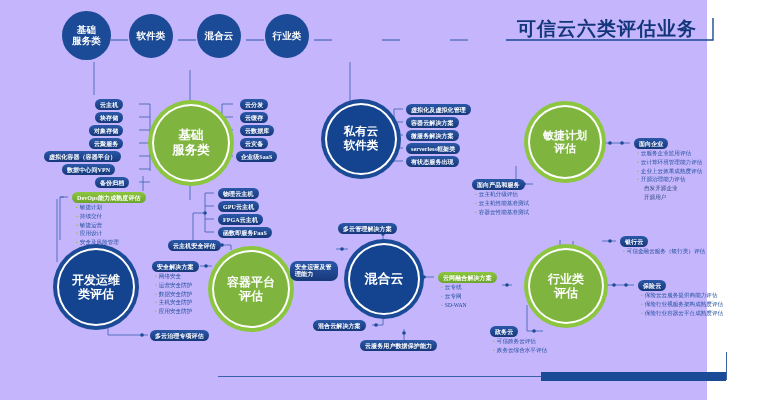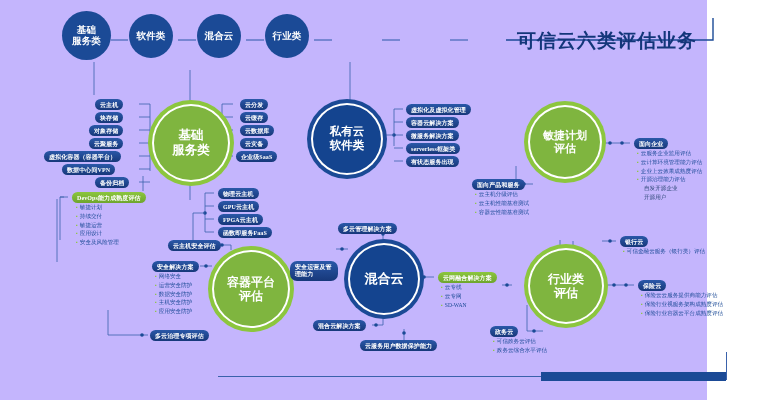--- a/index.html
+++ b/index.html
@@ -37,21 +37,20 @@
   
   .blist{position:absolute;font-size:5.6px;line-height:1.55;white-space:nowrap;}
   .blist .li{color:#1b4a96;}
   .blist .li::before{content:"\25AA";color:#8cc63e;font-size:5px;margin-right:2px;}
   .blist .sub{color:#24406f;padding-left:7px;}
 
   
   .title{
     position:absolute;color:#13367a;font-weight:bold;font-size:19px;letter-spacing:1px;
     white-space:nowrap;
-    margin-top:12px;
   }
   .decobar{position:absolute;background:#1b4a96;}
   .thinline{position:absolute;background:#3a62ab;}
 </style>
 </head>
 <body>
 
 <div id="stage">
 
   <svg class="wires" viewBox="0 0 761 400">
@@ -182,34 +181,40 @@
 
   <div class="title" style="left:517px;top:16px;">可信云六类评估业务</div>
 
   <div class="hub green" style="left:152px;top:104px;width:78px;height:78px;font-size:12.5px;">
     <div class="inner">
       <span class="t">基础</span>
       <span class="t">服务类</span>
     </div>
   </div>
 
-  <div class="hub blue" style="left:311px;top:103px;width:72px;height:72px;font-size:11.5px;">
+  <div class="hub blue" style="left:325px;top:103px;width:72px;height:72px;font-size:11.5px;">
     <div class="inner">
       <span class="t">私有云</span>
       <span class="t">软件类</span>
     </div>
   </div>
 
   <div class="hub green" style="left:528px;top:105px;width:74px;height:74px;font-size:11px;">
     <div class="inner">
       <span class="t">敏捷计划</span>
       <span class="t">评估</span>
     </div>
   </div>
 
+  <div class="hub blue" style="left:57px;top:248px;width:78px;height:78px;font-size:12px;">
+    <div class="inner">
+      <span class="t">开发运维</span>
+      <span class="t">类评估</span>
+    </div>
+  </div>
 
   <div class="hub green" style="left:212px;top:250px;width:78px;height:78px;font-size:12px;">
     <div class="inner">
       <span class="t">容器平台</span>
       <span class="t">评估</span>
     </div>
   </div>
 
   <div class="hub blue" style="left:348px;top:243px;width:72px;height:72px;font-size:13px;">
     <div class="inner">

